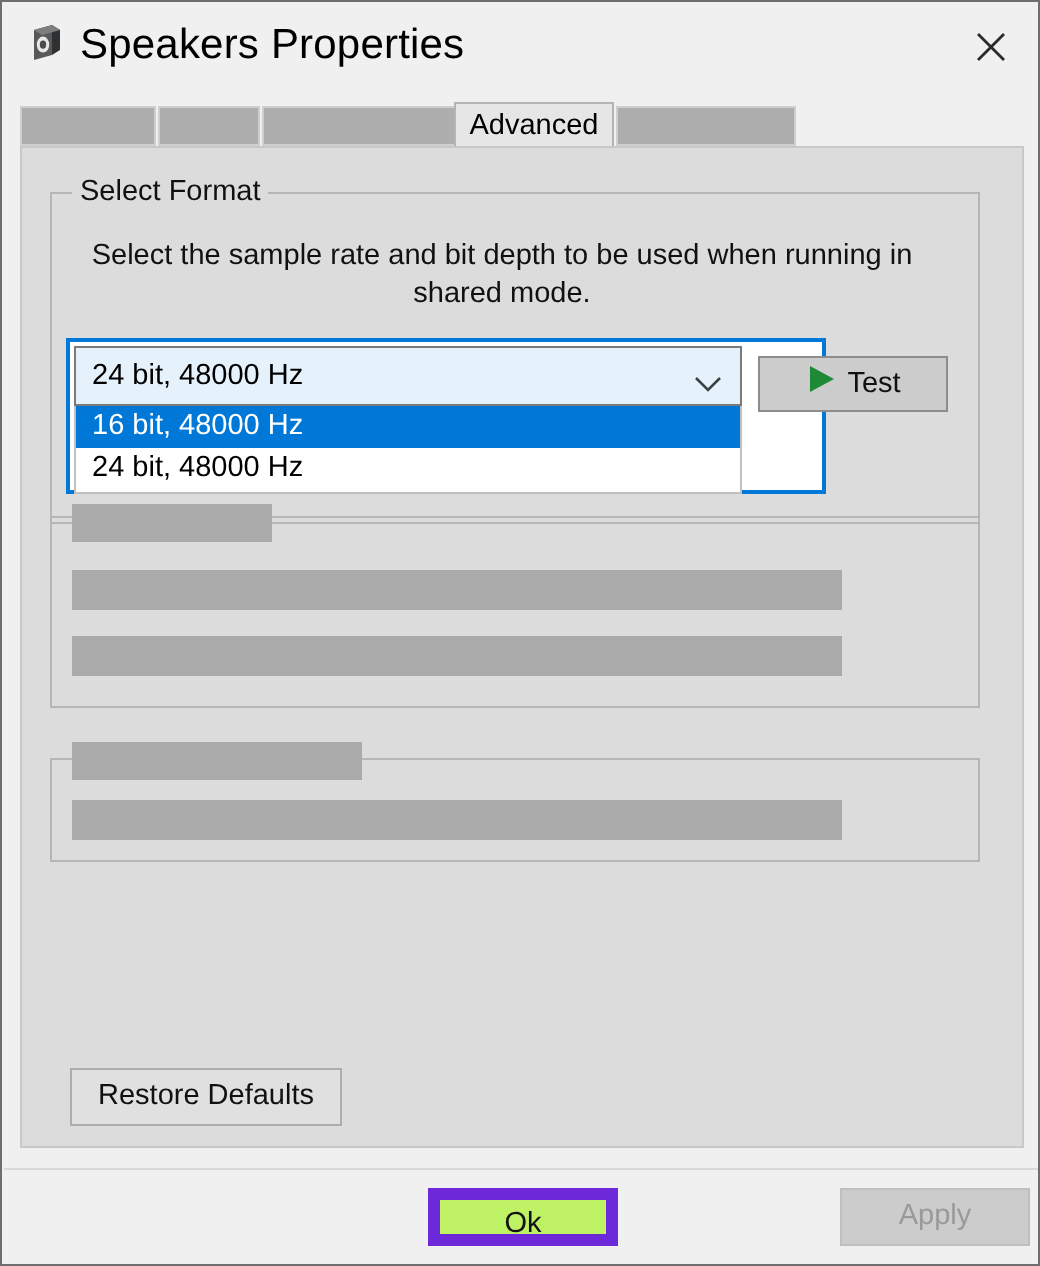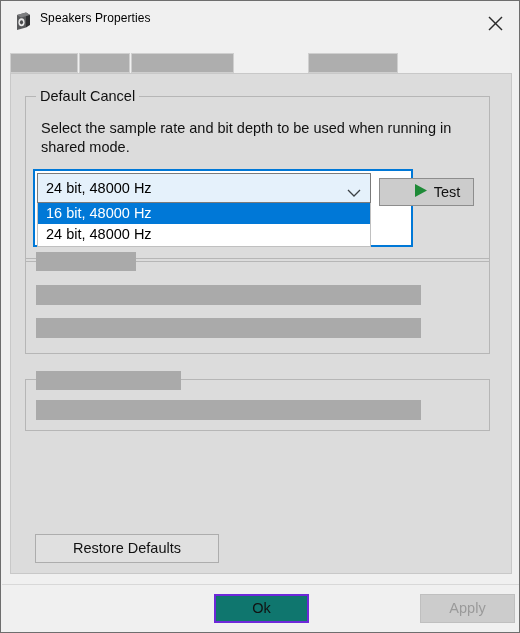--- a/index.html
+++ b/index.html
@@ -35,21 +35,21 @@
     background: #f0f0f0;
   }
   #app-icon {
     position: absolute;
     left: 12px; top: 10px;
     width: 18px; height: 19px;
   }
   #title-text {
     position: absolute;
     left: 38px; top: 9px;
-    font-size: 12px;
+    font-size: 21px;
     color: #000000;
     letter-spacing: 0.1px;
     white-space: nowrap;
   }
   #close-btn {
     position: absolute;
     left: 470px; top: 1px;
     width: 47px; height: 37px;
     cursor: default;
   }
@@ -110,20 +110,21 @@
   .redact {
     position: absolute;
     background: #aaaaaa;
   }
 
   .group-desc {
     position: absolute;
     font-size: 14.5px;
     color: #111;
     line-height: 19px;
+    text-align: center;
   }
 
   
   #combo-focus {
     position: absolute;
     left: 32px; top: 168px;
     width: 380px; height: 78px;
     box-sizing: border-box;
     border: 2px solid #0078d7;
     background: #ffffff;
@@ -182,38 +183,37 @@
     cursor: default;
   }
   #test-inner {
     position: absolute;
     left: 0; top: 0;
     width: 93px; height: 26px;
     display: flex;
     align-items: center;
     justify-content: center;
     gap: 5px;
-    margin-left: 10px;
   }
   #test-label { font-size: 14.5px; color: #111; }
 
   
   .btn {
     position: absolute;
     box-sizing: border-box;
     background: #e0e0e0;
     border: 1px solid #adadad;
     font-size: 14.5px;
     color: #111;
     text-align: center;
     cursor: default;
   }
   .btn.default {
-    border: 2px solid #6d28d9;
-    background: #0f766e;
+    border: 6px solid #6d28d9;
+    background: #bef264;
   }
   .btn.disabled {
     background: #cccccc;
     border: 1px solid #bfbfbf;
     color: #9a9a9a;
   }
 
   #footer {
     position: absolute;
     left: 1px; top: 583px;
@@ -246,43 +246,46 @@
         <line x1="1" y1="1" x2="14" y2="14" stroke="#2b2b2b" stroke-width="1.4"></line>
         <line x1="14" y1="1" x2="1" y2="14" stroke="#2b2b2b" stroke-width="1.4"></line>
       </svg>
     </div>
   </div>
 
   <div id="tabstrip">
     <div class="tab" style="left:0px;width:68px;"></div>
     <div class="tab" style="left:69px;width:51px;"></div>
     <div class="tab" style="left:121px;width:103px;"></div>
+    <div class="tab active" style="left:217px;width:80px;">
+      <span>Advanced</span>
+    </div>
     <div class="tab" style="left:298px;width:90px;"></div>
   </div>
 
   <div id="tabpanel">
 
     <div class="groupbox" style="left:14px; top:22px; width:465px; height:166px;">
     </div>
-    <div class="group-legend" style="left:25px; top:14px;">Default Cancel</div>
+    <div class="group-legend" style="left:25px; top:14px;">Select Format</div>
 
     <div class="group-desc" style="left:30px; top:45px; width:420px;">Select the sample rate and bit depth to be used when running in shared mode.</div>
 
     <div class="groupbox" style="left:14px; top:184px; width:465px; height:96px;">
     </div>
     <div class="redact" style="left:25px; top:178px; width:100px; height:19px;"></div>
     <div class="redact" style="left:25px; top:211px; width:385px; height:20px;"></div>
     <div class="redact" style="left:25px; top:244px; width:385px; height:20px;"></div>
 
     <div class="groupbox" style="left:14px; top:305px; width:465px; height:52px;">
     </div>
     <div class="redact" style="left:25px; top:297px; width:145px; height:19px;"></div>
     <div class="redact" style="left:25px; top:326px; width:385px; height:20px;"></div>
 
-    <div class="btn" style="left:24px; top:460px; width:184px; height:29px; line-height:27px;">
+    <div class="btn" style="left:24px; top:460px; width:136px; height:29px; line-height:27px;">
       <span>Restore Defaults</span>
     </div>
   </div>
 
   <div id="combo-focus">
 
     <div id="combo-field">
       <span id="combo-value">24 bit, 48000 Hz</span>
       <span id="combo-chevron">
         <svg width="14" height="9" viewBox="0 0 14 9">

